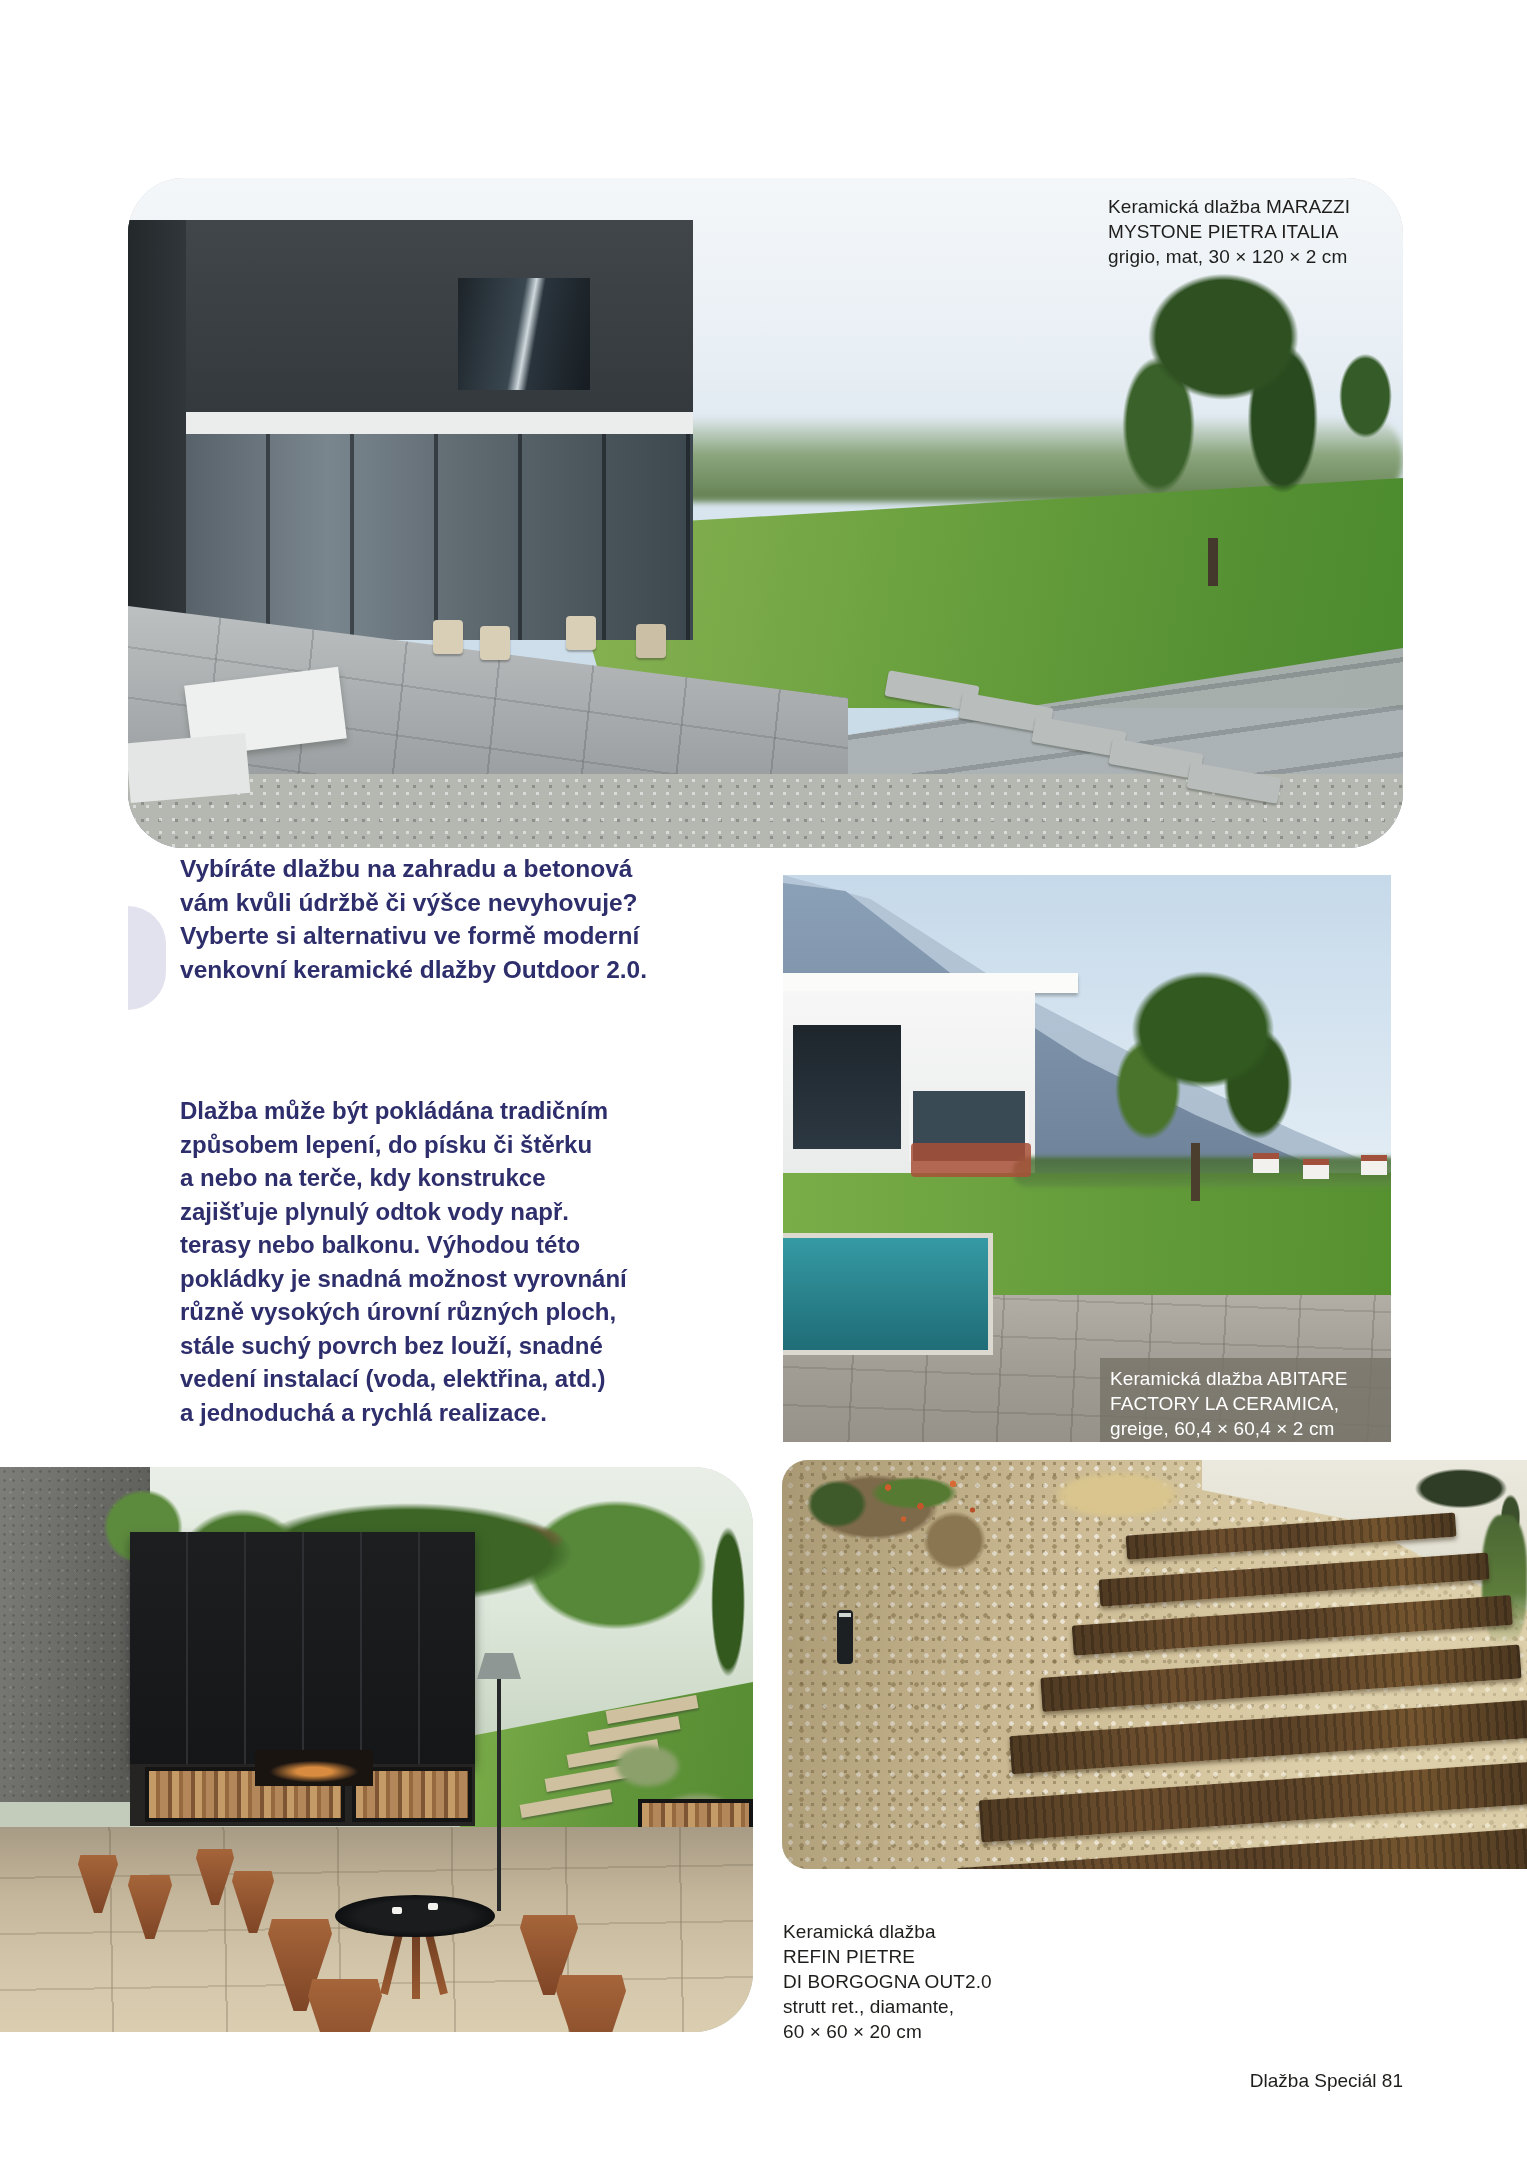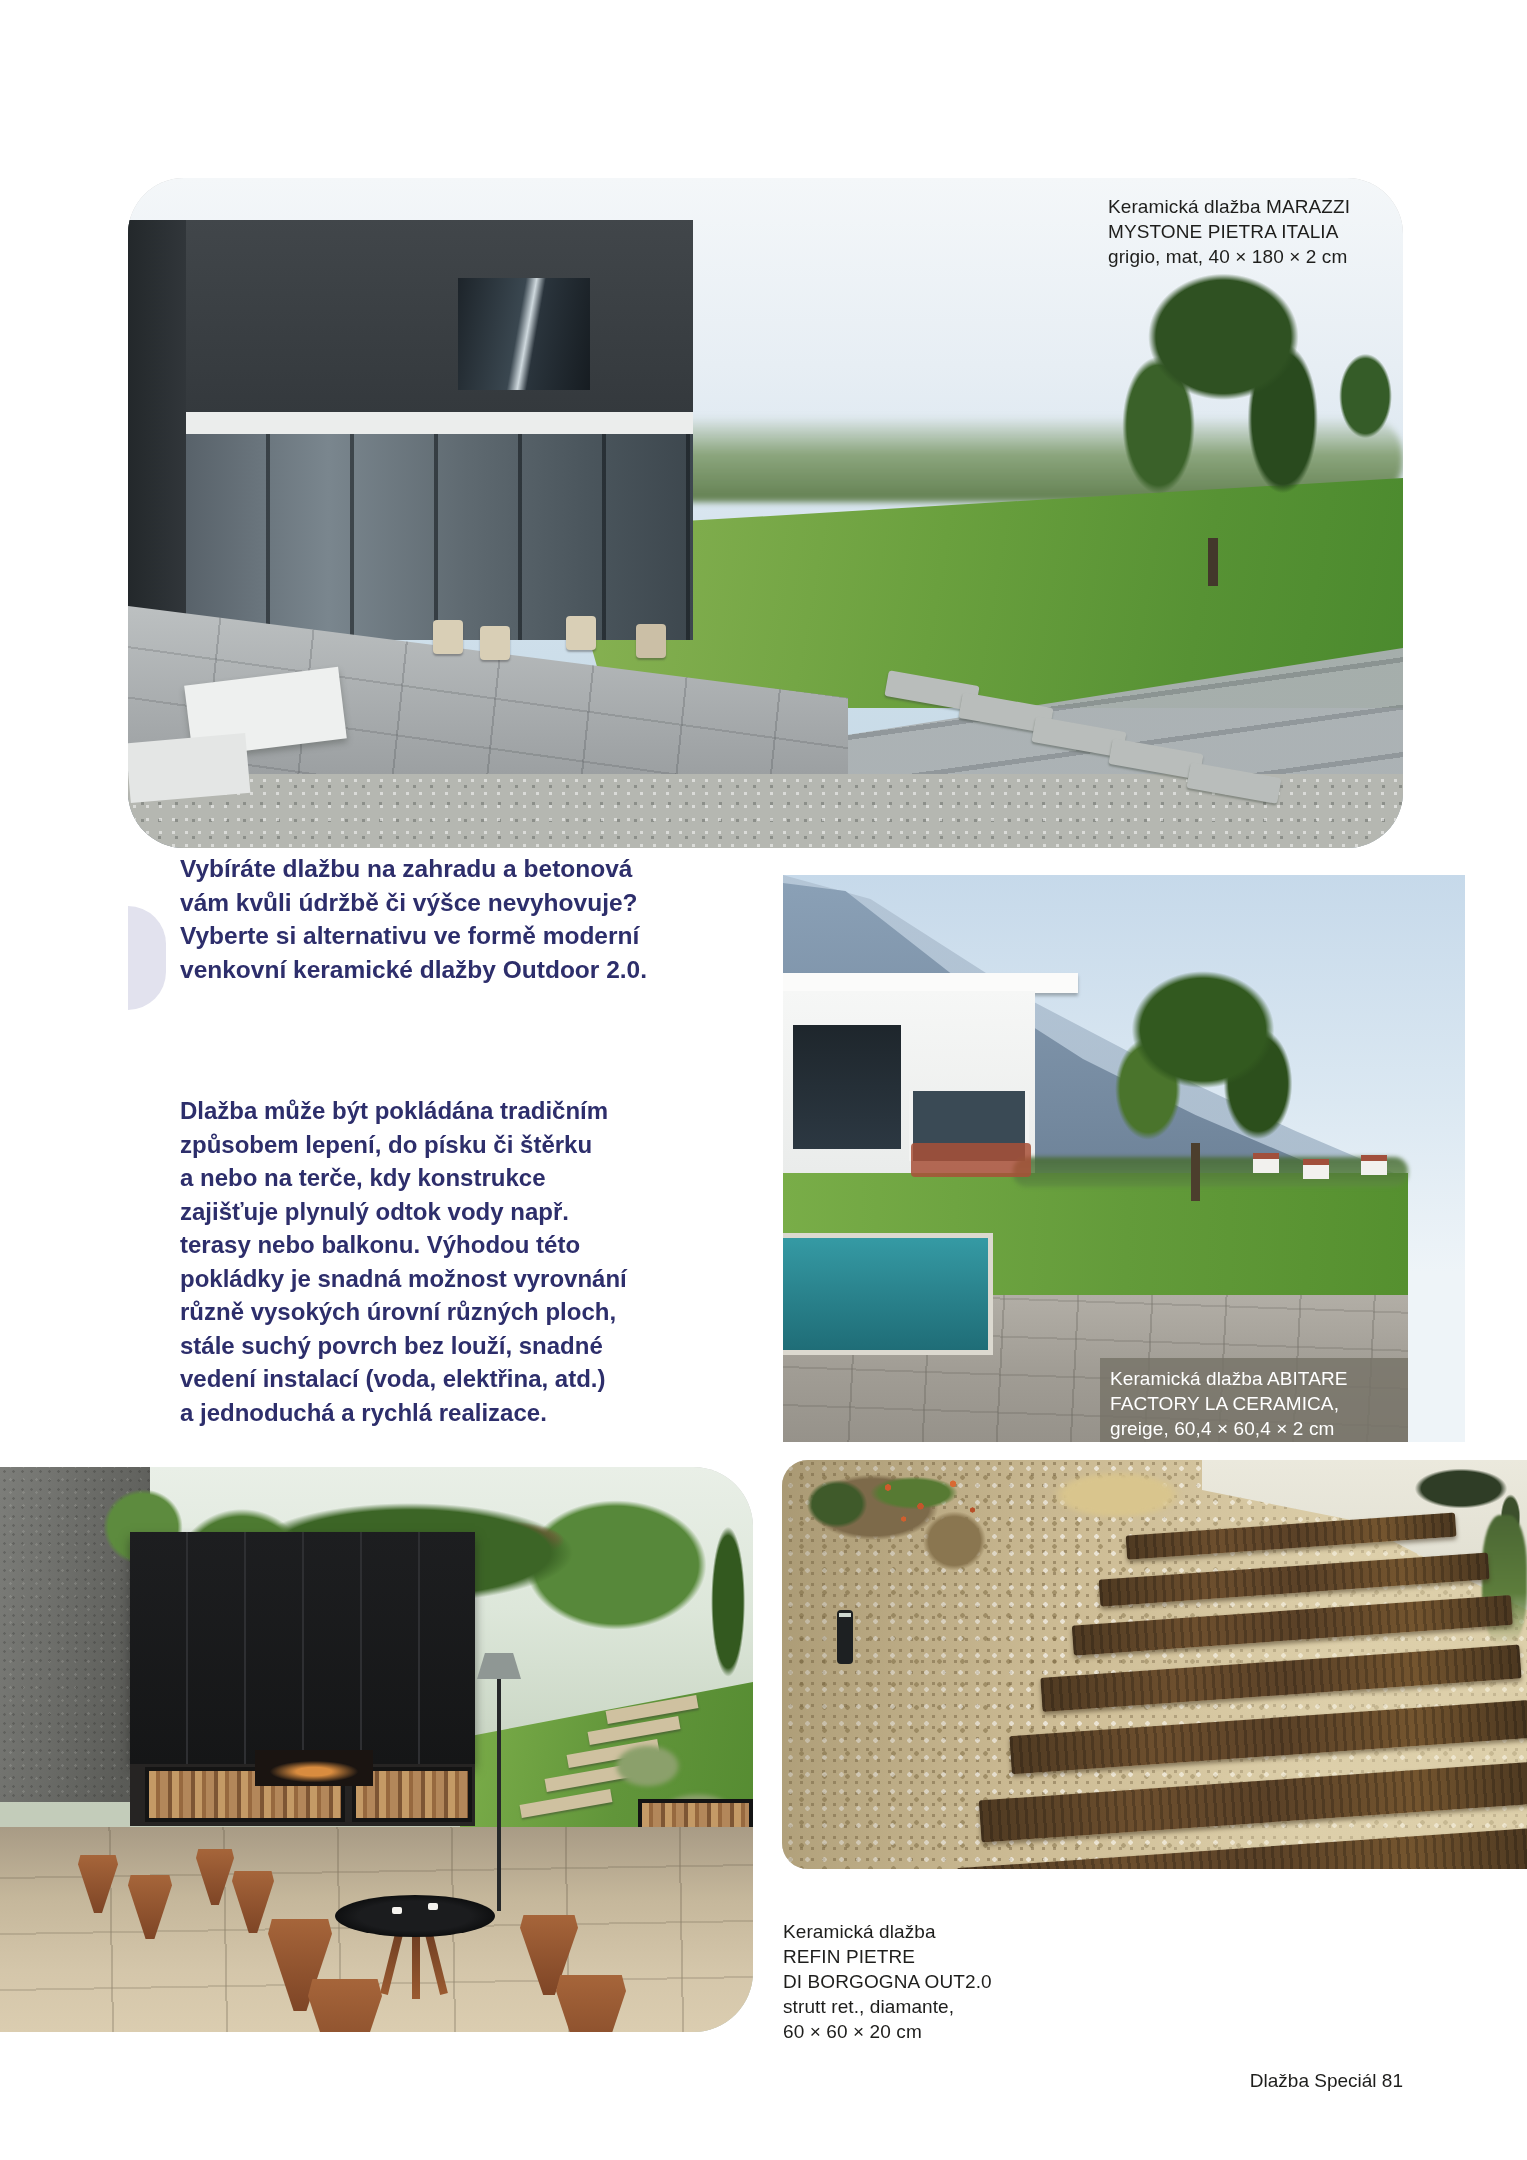--- a/index.html
+++ b/index.html
@@ -68,21 +68,21 @@
                  radial-gradient(closest-side at 65% 55%,#71945０ 0 0%,transparent 0%),
                  radial-gradient(closest-side at 70% 50%,#6b8e4a 0 40%,transparent 48%);}
   .p1-planter2{left:0;top:560px;width:120px;height:60px;background:#e4e6e5;transform:rotate(-5deg);}
   .p1-chair{position:absolute;width:30px;height:34px;background:#d9cfb6;border-radius:4px;
       box-shadow:0 2px 2px rgba(60,60,60,.4);}
   .p1-slab{position:absolute;width:92px;height:26px;background:#b9bdbb;transform:rotate(10deg);
       box-shadow:0 2px 2px rgba(60,70,60,.4);border-radius:3px;}
   .p1-caption{left:1108px;top:194px;}
 
   
-  #photo2{left:783px;top:875px;width:682px;height:567px;}
+  #photo2{left:783px;top:875px;width:608px;height:567px;}
   .p2-sky{inset:0;background:linear-gradient(180deg,#c6d9ea 0%,#dbe8f2 40%,#eef4f8 70%);}
   .p2-mtn-far{left:0;top:0;width:625px;height:400px;opacity:.75;
       background:linear-gradient(180deg,#aebfd0,#93a8bc);
       clip-path:polygon(0 0,14% 6%,38% 30%,60% 48%,82% 64%,100% 76%,100% 100%,0 100%);}
   .p2-mtn{left:0;top:0;width:625px;height:400px;
       background:linear-gradient(180deg,#8ba1b7 0%,#74899f 60%,#63788d 100%);
       clip-path:polygon(0 2%,10% 4%,28% 26%,48% 46%,66% 60%,84% 72%,100% 84%,100% 100%,0 100%);}
   .p2-roof{left:0;top:98px;width:295px;height:20px;background:#fbfbfa;box-shadow:0 3px 3px rgba(90,100,105,.45);}
   .p2-house{left:0;top:116px;width:252px;height:196px;background:linear-gradient(180deg,#f6f7f6,#e9ebea);}
   .p2-opening{left:10px;top:150px;width:108px;height:124px;background:linear-gradient(180deg,#1e262c,#2c3842);}
@@ -230,21 +230,21 @@
     <div class="layer p1-chair" style="left:508px;top:446px;background:#cbbfa6"></div>
     <div class="layer p1-slab" style="left:758px;top:500px"></div>
     <div class="layer p1-slab" style="left:832px;top:522px"></div>
     <div class="layer p1-slab" style="left:905px;top:546px"></div>
     <div class="layer p1-slab" style="left:982px;top:568px"></div>
     <div class="layer p1-slab" style="left:1060px;top:592px"></div>
   </div>
 
   <div class="caption-dark p1-caption ml">Keramická dlažba MARAZZI
 MYSTONE PIETRA ITALIA
-grigio, mat, 40 × 180 × 2 cm</div>
+grigio, mat, 30 × 120 × 2 cm</div>
 
   <div class="quote-mark"></div>
   <div class="intro-text navy ml">Vybíráte dlažbu na zahradu a betonová
 vám kvůli údržbě či výšce nevyhovuje?
 Vyberte si alternativu ve formě moderní
 venkovní keramické dlažby Outdoor 2.0.</div>
 
   <div class="body-text navy ml">Dlažba může být pokládána tradičním
 způsobem lepení, do písku či štěrku
 a nebo na terče, kdy konstrukce

